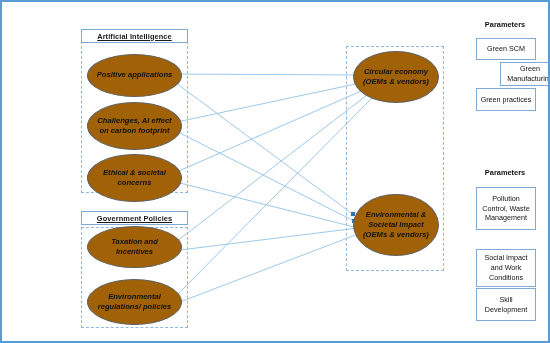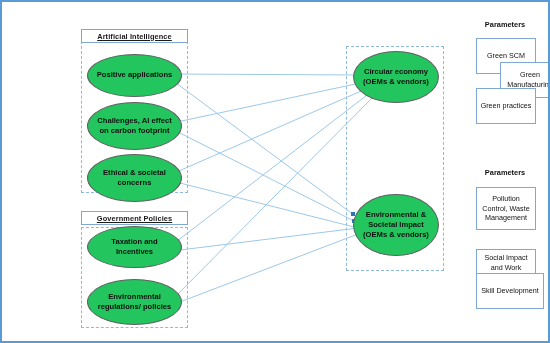--- a/index.html
+++ b/index.html
@@ -30,48 +30,49 @@
     position:absolute;
     box-sizing:border-box;
     border:1px dashed #8fb8dd;
     background:transparent;
   }
   .ellipse{
     position:absolute;
     box-sizing:border-box;
     border:1px solid #606060;
     border-radius:50%;
-    background:#22c55e;
+    background:#a16207;
     display:flex;align-items:center;justify-content:center;
     text-align:center;
     font-size:7.6px;
     font-weight:bold;
     color:#111;
     line-height:1.32;
     padding:2px 6px;
+    font-style:italic;
   }
   .param-head{
     position:absolute;
     font-size:7.4px;
     font-weight:bold;
     color:#111;
     text-align:center;
     width:90px;
   }
   .param-box{
     position:absolute;
     box-sizing:border-box;
     border:1px solid #7fa9d4;
     background:#fff;
     font-size:7.2px;
     color:#111;
     display:flex;align-items:center;justify-content:center;
     text-align:center;
     line-height:1.35;
-    padding:17px 3px;
+    padding:10px 3px;
   }
 </style>
 </head>
 <body>
 
 <div id="frame">
 
   <div class="dashed-box" style="left:79px;top:39px;width:107px;height:152px;"></div>
   <div class="dashed-box" style="left:79px;top:225px;width:107px;height:101px;"></div>
   <div class="dashed-box" style="left:344px;top:44px;width:98px;height:225px;"></div>
@@ -120,15 +121,15 @@
   <div class="ellipse" style="left:351px;top:192px;width:86px;height:62px;">Environmental &amp; Societal Impact (OEMs &amp; vendors)</div>
 
   <div class="param-head" style="left:458px;top:18px;">Parameters</div>
   <div class="param-box" style="left:474px;top:36px;width:60px;height:19px;">Green SCM</div>
   <div class="param-box" style="left:474px;top:60px;width:60px;height:24px;margin-left:24px;">Green Manufacturing</div>
   <div class="param-box" style="left:474px;top:86px;width:60px;height:23px;">Green practices</div>
 
   <div class="param-head" style="left:458px;top:166px;">Parameters</div>
   <div class="param-box" style="left:474px;top:185px;width:60px;height:43px;">Pollution Control, Waste Management</div>
   <div class="param-box" style="left:474px;top:247px;width:60px;height:38px;">Social Impact and Work Conditions</div>
-  <div class="param-box" style="left:474px;top:271px;width:68px;height:33px;">Skill Development</div>
+  <div class="param-box" style="left:474px;top:286px;width:60px;height:33px;">Skill Development</div>
 
 </div>
 
 </body></html>

